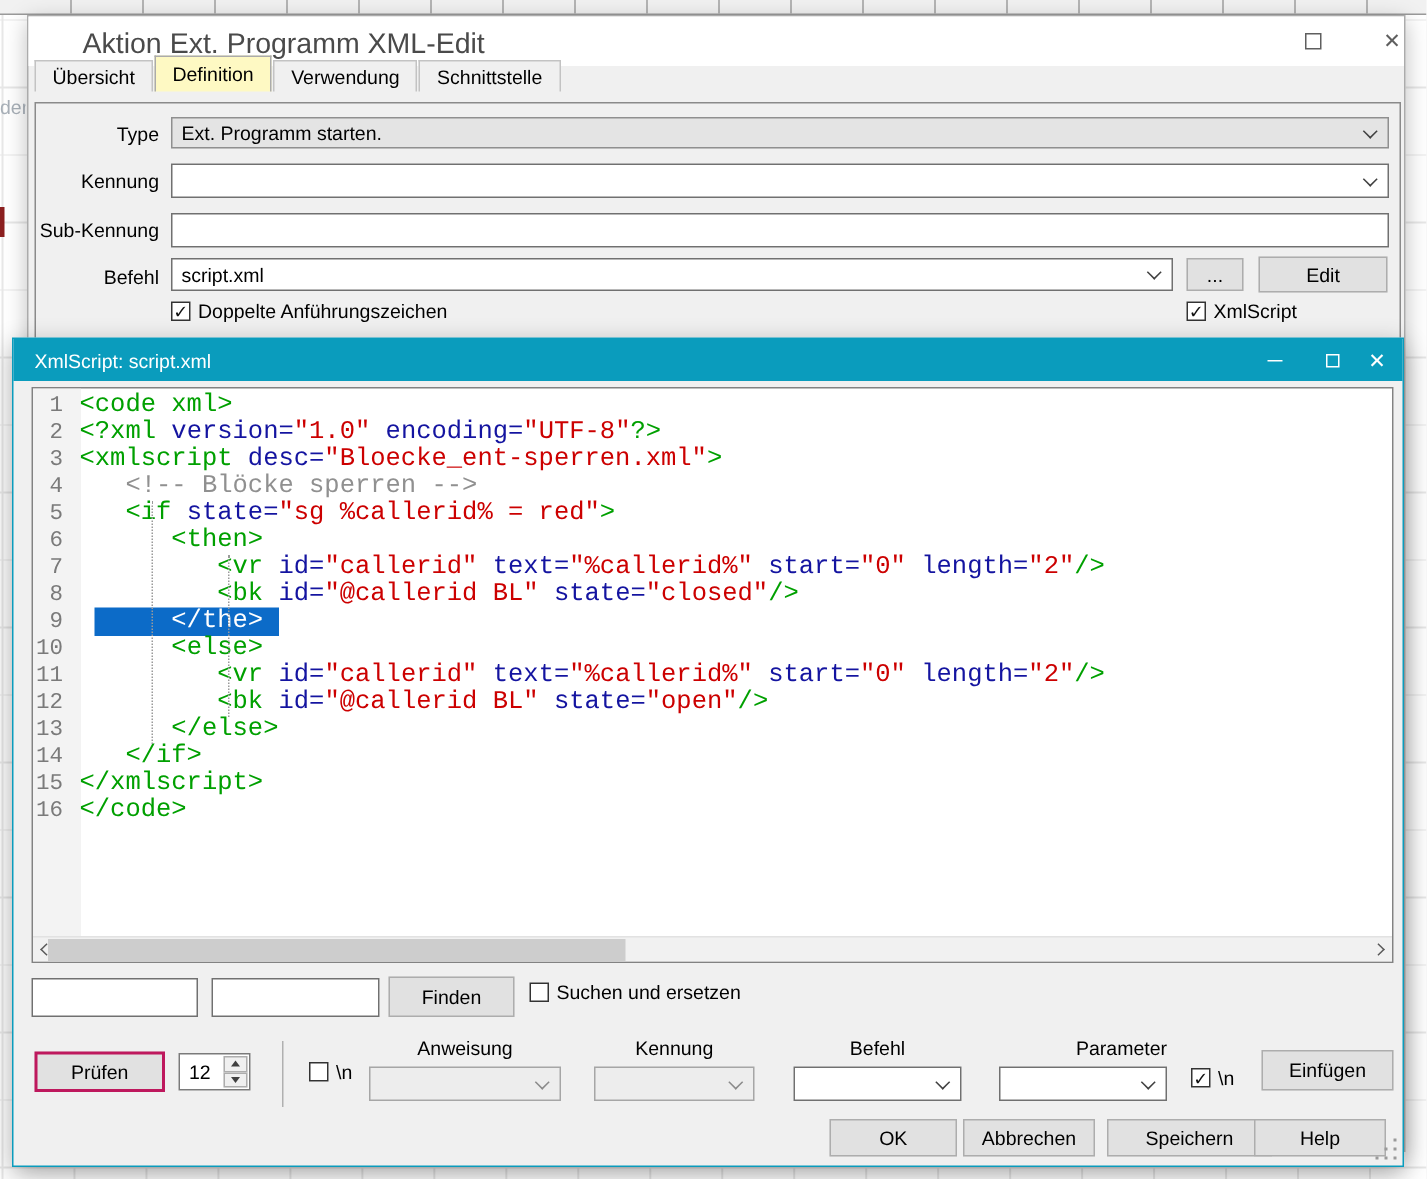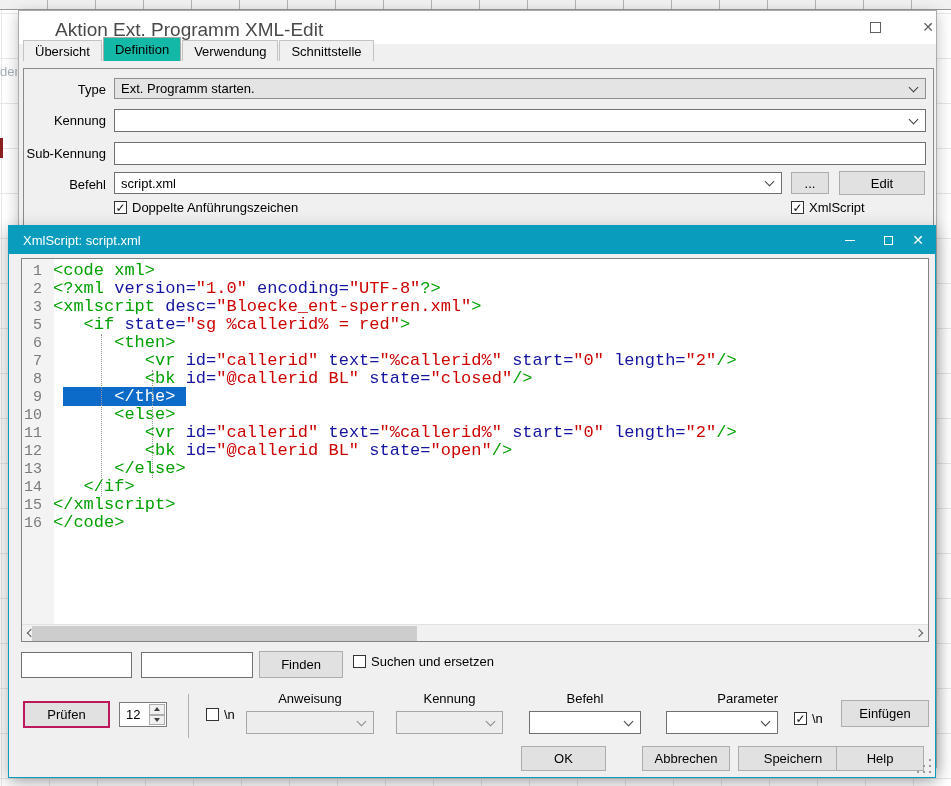--- a/index.html
+++ b/index.html
@@ -39,21 +39,21 @@
   .dlg1 { position:absolute; left:18px; top:10px; width:919px; height:758px; background:#f0f0f0;
     border:1px solid #ababab; box-shadow:0 4px 14px rgba(0,0,0,.25); }
   .dlg1-title { position:absolute; left:0; top:0; right:0; height:33px; background:#fff; }
   .dlg1-title .txt { position:absolute; left:36px; top:8px; font-size:19px; color:#4a4a4a; }
   .wb1-max { position:absolute; left:851px; top:11px; width:11px; height:11px; border:1px solid #5f5f5f; }
   .wb1-close { position:absolute; left:896px; top:4px; width:26px; height:24px; color:#5f5f5f;
     font-size:14px; display:flex; align-items:center; justify-content:center; }
   .tabs { position:absolute; left:4px; top:34px; height:16px; display:flex; align-items:flex-end; }
   .tab { background:#f0f0f0; border:1px solid #c3c3c3; border-bottom:none; height:21px;
     padding:0 11px; font-size:13px; line-height:21px; margin-right:1px; }
-  .tab.active { background:#14b8a6; border-color:#ababab; height:24px; line-height:24px; position:relative; z-index:2; }
+  .tab.active { background:#fef9c3; border-color:#ababab; height:24px; line-height:24px; position:relative; z-index:2; }
   .tabpanel { position:absolute; left:4px; top:57px; width:911px; height:695px; border:1px solid #8a8a8a; background:#f0f0f0; }
   .flabel { position:absolute; left:2px; width:85px; text-align:right; font-size:13px; }
 
   
   .dlg2 { position:absolute; left:8px; top:225px; width:928px; height:553px; background:#f0f0f0;
     border:1px solid var(--titlebar); box-shadow:0 5px 16px rgba(0,0,0,.3); }
   .dlg2-title { position:absolute; left:0; top:0; right:0; height:28px; background:var(--titlebar); }
   .dlg2-title .txt { position:absolute; left:14px; top:7px; font-size:13px; color:#fff; }
   .wb2 { position:absolute; top:0; height:28px; width:34px; display:flex; align-items:center; justify-content:center; color:#fff; }
   .wb2-min-bar { width:10px; height:1px; background:#fff; }
@@ -165,20 +165,21 @@
       <span class="wb2-max-box"></span>
     </div>
   <div class="wb2" style="right:0; font-size:14px;">✕</div>
 
   <div class="editor">
     <div class="gutterbg"></div>
     <div class="codewrap">
         <div class="cl"><span class="ln">1</span><span class="lc"><span class="t-tag">&lt;code xml&gt;</span></span></div>
         <div class="cl"><span class="ln">2</span><span class="lc"><span class="t-tag">&lt;?xml </span><span class="t-attr">version=</span><span class="t-val">"1.0"</span><span class="t-plain"> </span><span class="t-attr">encoding=</span><span class="t-val">"UTF-8"</span><span class="t-tag">?&gt;</span></span></div>
         <div class="cl"><span class="ln">3</span><span class="lc"><span class="t-tag">&lt;xmlscript </span><span class="t-attr">desc=</span><span class="t-val">"Bloecke_ent-sperren.xml"</span><span class="t-tag">&gt;</span></span></div>
+        <div class="cl"><span class="ln">4</span><span class="lc"><span class="t-plain">   </span><span class="t-comment">&lt;!-- Blöcke sperren --&gt;</span></span></div>
         <div class="cl"><span class="ln">5</span><span class="lc"><span class="t-plain">   </span><span class="t-tag">&lt;if </span><span class="t-attr">state=</span><span class="t-val">"sg %callerid% = red"</span><span class="t-tag">&gt;</span></span></div>
         <div class="cl"><span class="ln">6</span><span class="lc"><span class="t-plain">      </span><span class="t-tag">&lt;then&gt;</span></span></div>
         <div class="cl"><span class="ln">7</span><span class="lc"><span class="t-plain">         </span><span class="t-tag">&lt;vr </span><span class="t-attr">id=</span><span class="t-val">"callerid"</span><span class="t-plain"> </span><span class="t-attr">text=</span><span class="t-val">"%callerid%"</span><span class="t-plain"> </span><span class="t-attr">start=</span><span class="t-val">"0"</span><span class="t-plain"> </span><span class="t-attr">length=</span><span class="t-val">"2"</span><span class="t-tag">/&gt;</span></span></div>
         <div class="cl"><span class="ln">8</span><span class="lc"><span class="t-plain">         </span><span class="t-tag">&lt;bk </span><span class="t-attr">id=</span><span class="t-val">"@callerid BL"</span><span class="t-plain"> </span><span class="t-attr">state=</span><span class="t-val">"closed"</span><span class="t-tag">/&gt;</span></span></div>
         <div class="cl"><span class="ln">9</span><span class="lc"><span class="t-plain"> </span><span class="t-sel">     &lt;/the&gt; </span></span></div>
         <div class="cl"><span class="ln">10</span><span class="lc"><span class="t-plain">      </span><span class="t-tag">&lt;else&gt;</span></span></div>
         <div class="cl"><span class="ln">11</span><span class="lc"><span class="t-plain">         </span><span class="t-tag">&lt;vr </span><span class="t-attr">id=</span><span class="t-val">"callerid"</span><span class="t-plain"> </span><span class="t-attr">text=</span><span class="t-val">"%callerid%"</span><span class="t-plain"> </span><span class="t-attr">start=</span><span class="t-val">"0"</span><span class="t-plain"> </span><span class="t-attr">length=</span><span class="t-val">"2"</span><span class="t-tag">/&gt;</span></span></div>
         <div class="cl"><span class="ln">12</span><span class="lc"><span class="t-plain">         </span><span class="t-tag">&lt;bk </span><span class="t-attr">id=</span><span class="t-val">"@callerid BL"</span><span class="t-plain"> </span><span class="t-attr">state=</span><span class="t-val">"open"</span><span class="t-tag">/&gt;</span></span></div>
         <div class="cl"><span class="ln">13</span><span class="lc"><span class="t-plain">      </span><span class="t-tag">&lt;/else&gt;</span></span></div>
         <div class="cl"><span class="ln">14</span><span class="lc"><span class="t-plain">   </span><span class="t-tag">&lt;/if&gt;</span></span></div>
@@ -239,21 +240,21 @@
   <div class="combo" style="left:657px; top:485px; width:112px; height:23px;">
       <span class="chev"></span>
     </div>
 
   <div class="cbrow" style="left:785px; top:485px;">
     <span class="cb on">✓</span>
     <span>\n</span>
   </div>
   <div class="btn" style="left:832px; top:474px; width:88px; height:27px;">Einfügen</div>
 
-  <div class="btn" style="left:512px; top:520px; width:85px; height:25px;">OK</div>
+  <div class="btn" style="left:544px; top:520px; width:85px; height:25px;">OK</div>
   <div class="btn" style="left:633px; top:520px; width:88px; height:25px;">Abbrechen</div>
   <div class="btn" style="left:729px; top:520px; width:110px; height:25px;">Speichern</div>
   <div class="btn" style="left:827px; top:520px; width:88px; height:25px;">Help</div>
 
   <div class="grip">
     <i style="left:12px; top:0;"></i>
     <i style="left:12px; top:6px;"></i>
       <i style="left:6px; top:6px;"></i>
     <i style="left:12px; top:12px;"></i>
       <i style="left:6px; top:12px;"></i>

